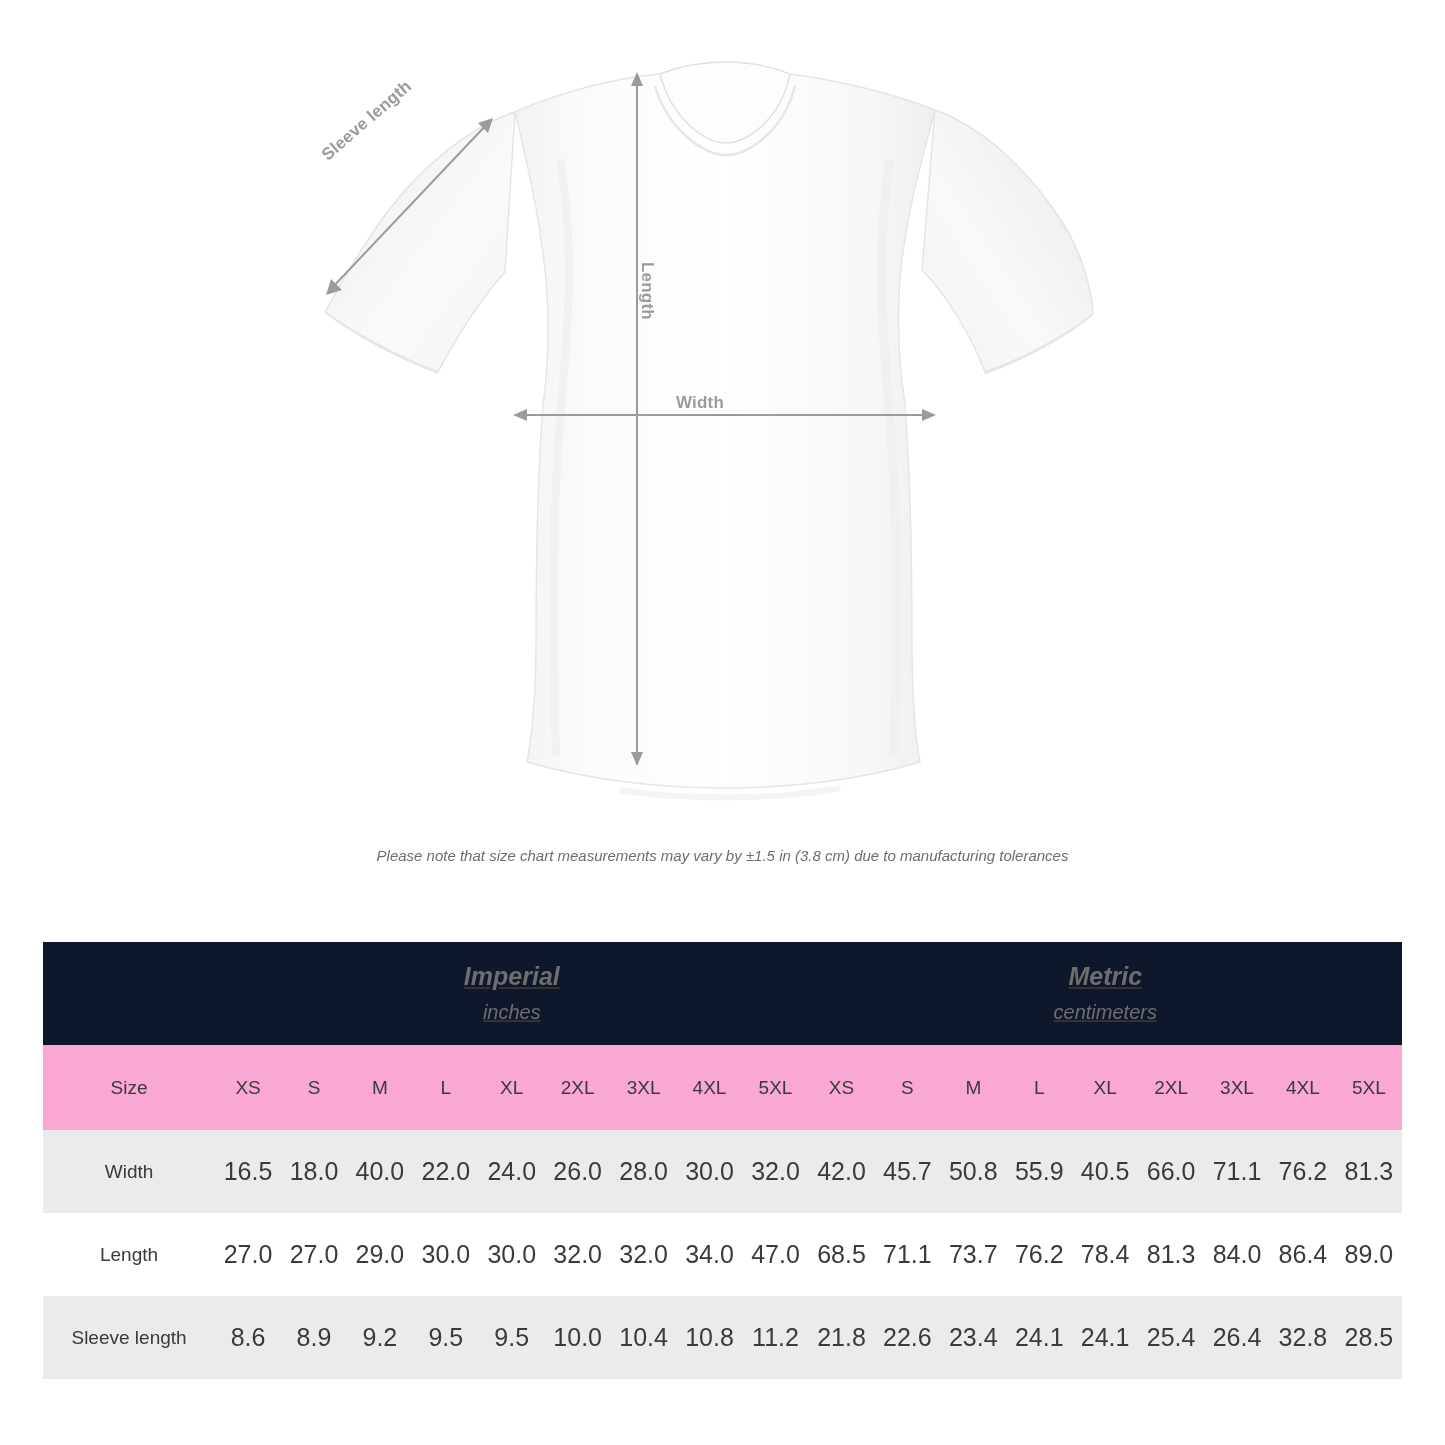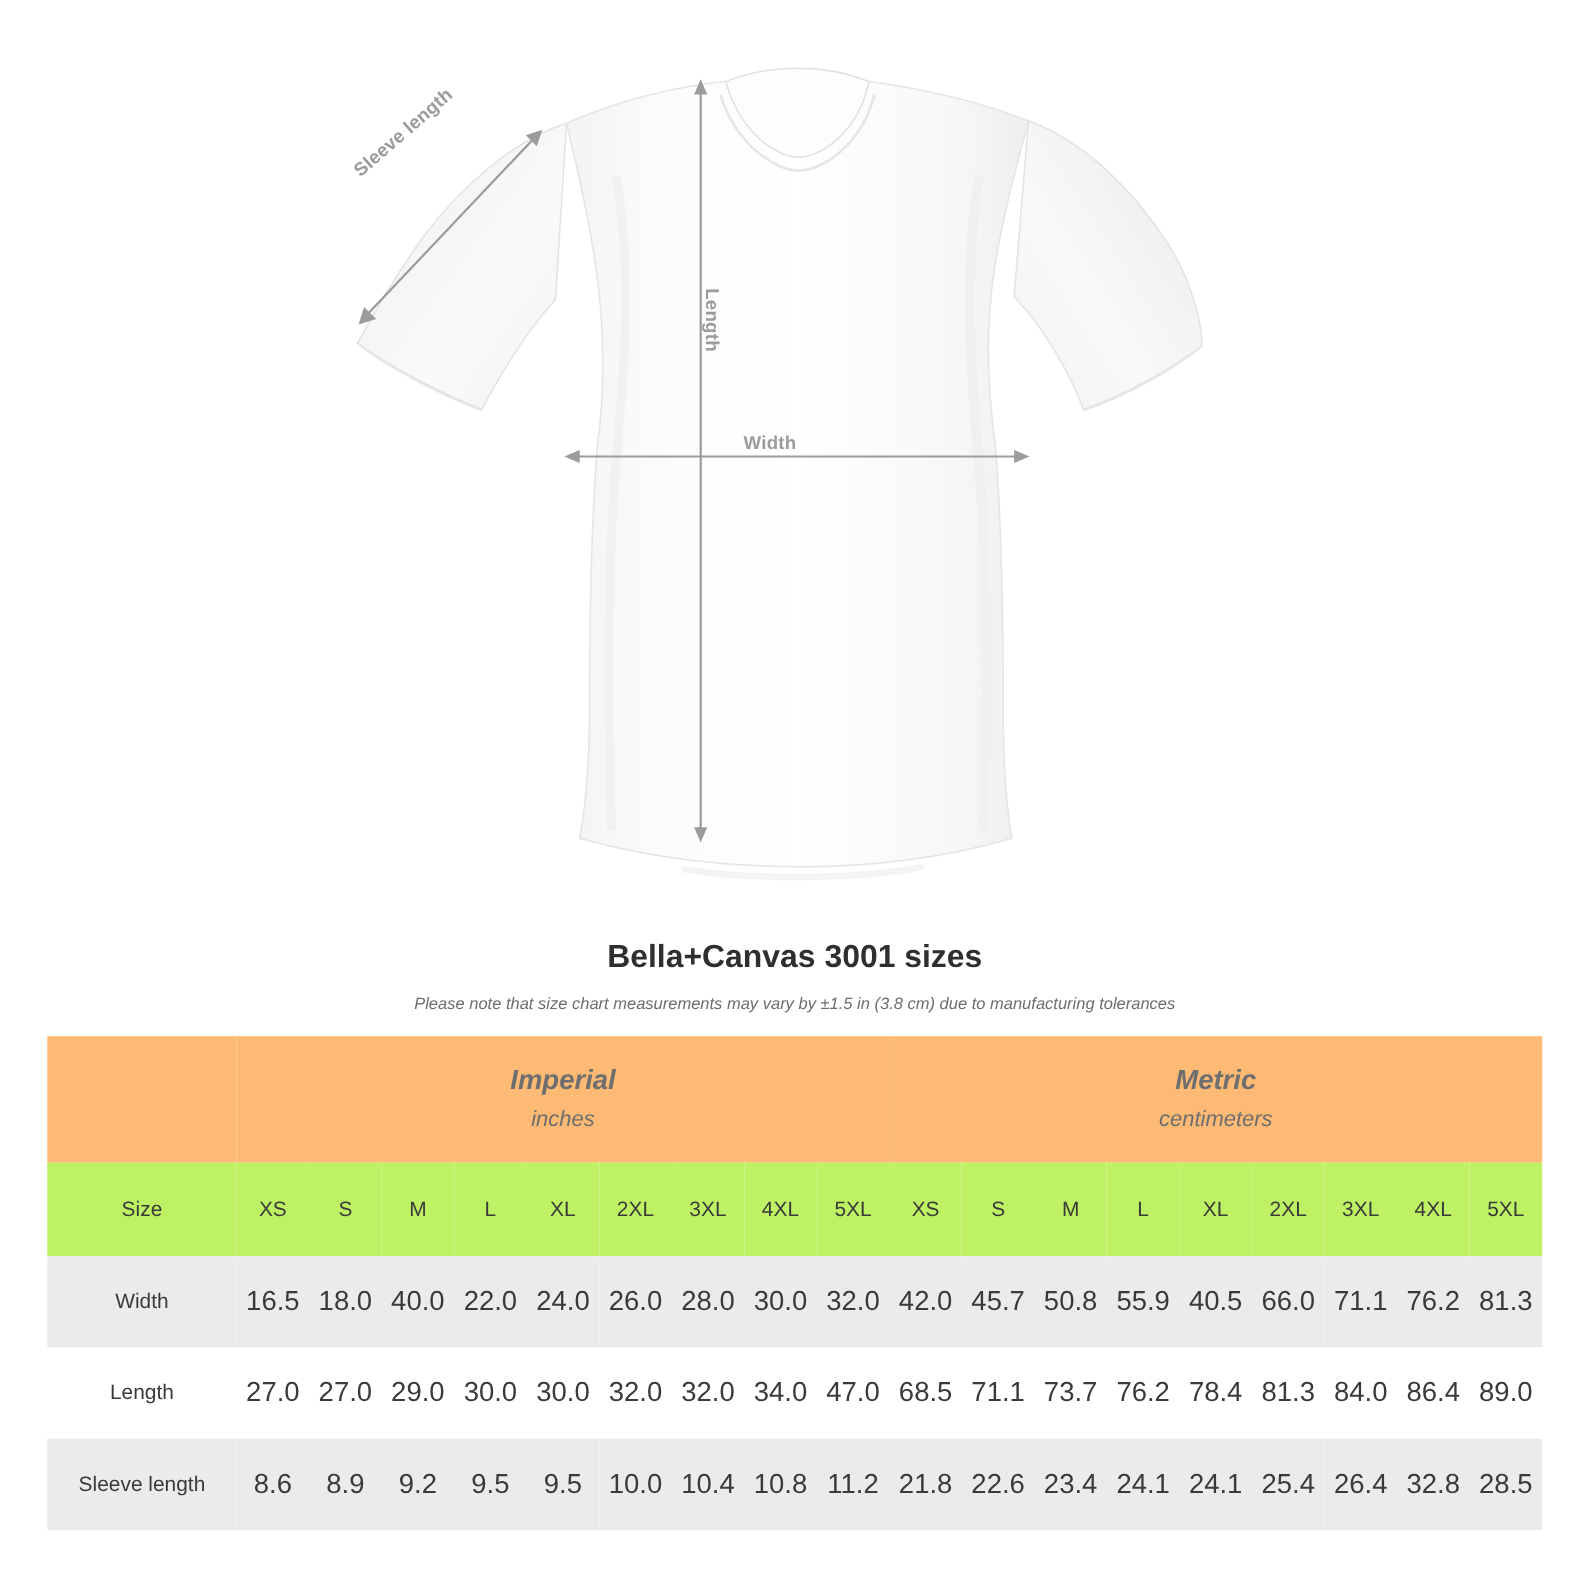--- a/index.html
+++ b/index.html
@@ -74,42 +74,43 @@
     border-collapse: collapse;
     table-layout: fixed;
   }
   table.size-chart td, table.size-chart th {
     padding: 0;
     text-align: center;
     vertical-align: middle;
     font-weight: normal;
   }
   .unit-row td {
-    background: #fdba74;
-    height: 115px;
+    background: #0f172a;
+    height: 103px;
+    text-decoration: underline;
   }
   .unit-title {
     font-size: 25px;
     font-style: italic;
     font-weight: bold;
     color: #6e6e6e;
     line-height: 1.1;
   }
   .unit-sub {
     font-size: 20px;
     font-style: italic;
     color: #6e6e6e;
     margin-top: 10px;
   }
   .hdr-row td {
     height: 85px;
     font-size: 19px;
     font-weight: bold;
     color: #3a3a3a;
-    background: #bef264;
+    background: #f9a8d4;
   }
   .hdr-row td.rowlabel { font-size: 19px; }
   .data-row td {
     height: 83px;
     font-size: 25px;
     color: #3a3a3a;
   }
   .data-row.shade td { background: #ebebeb; }
   .data-row.plain td { background: #ffffff; }
   td.rowlabel {
@@ -191,21 +192,20 @@
         <polygon points="326,295 342,290 331,279"></polygon>
         <polygon points="493,118 478,123 488,133"></polygon>
       </g>
     </svg>
 
     <div class="annot annot-width">Width</div>
     <div class="annot annot-length">Length</div>
     <div class="annot annot-sleeve">Sleeve length</div>
   </div>
 
-  <div class="heading">Bella+Canvas 3001 sizes</div>
   <div class="subheading">Please note that size chart measurements may vary by ±1.5 in (3.8 cm) due to manufacturing tolerances</div>
 
   <div class="table-wrap">
     <table class="size-chart">
       <colgroup>
         <col class="c-label">
         <col class="c-cell">
           <col class="c-cell">
           <col class="c-cell">
           <col class="c-cell">

